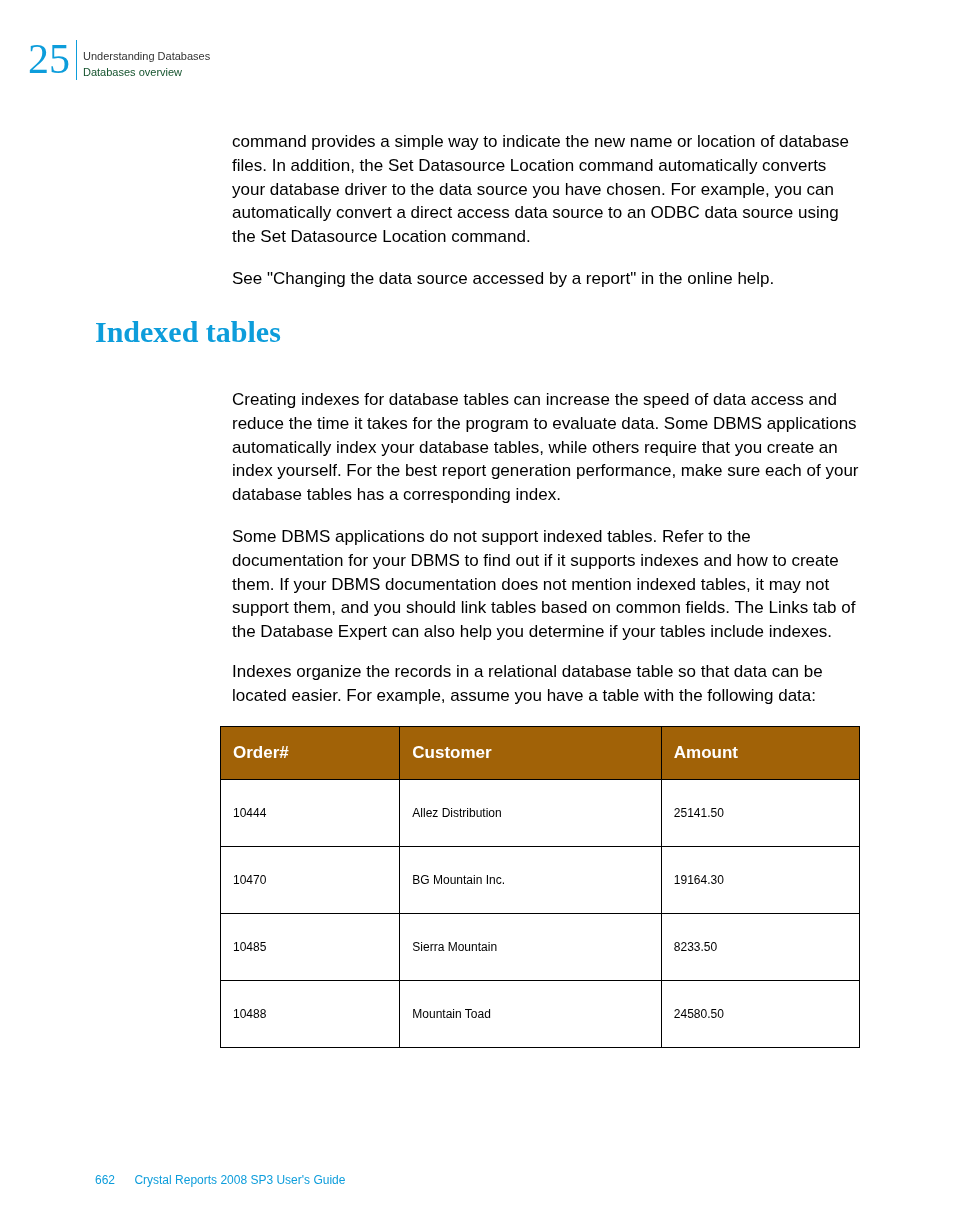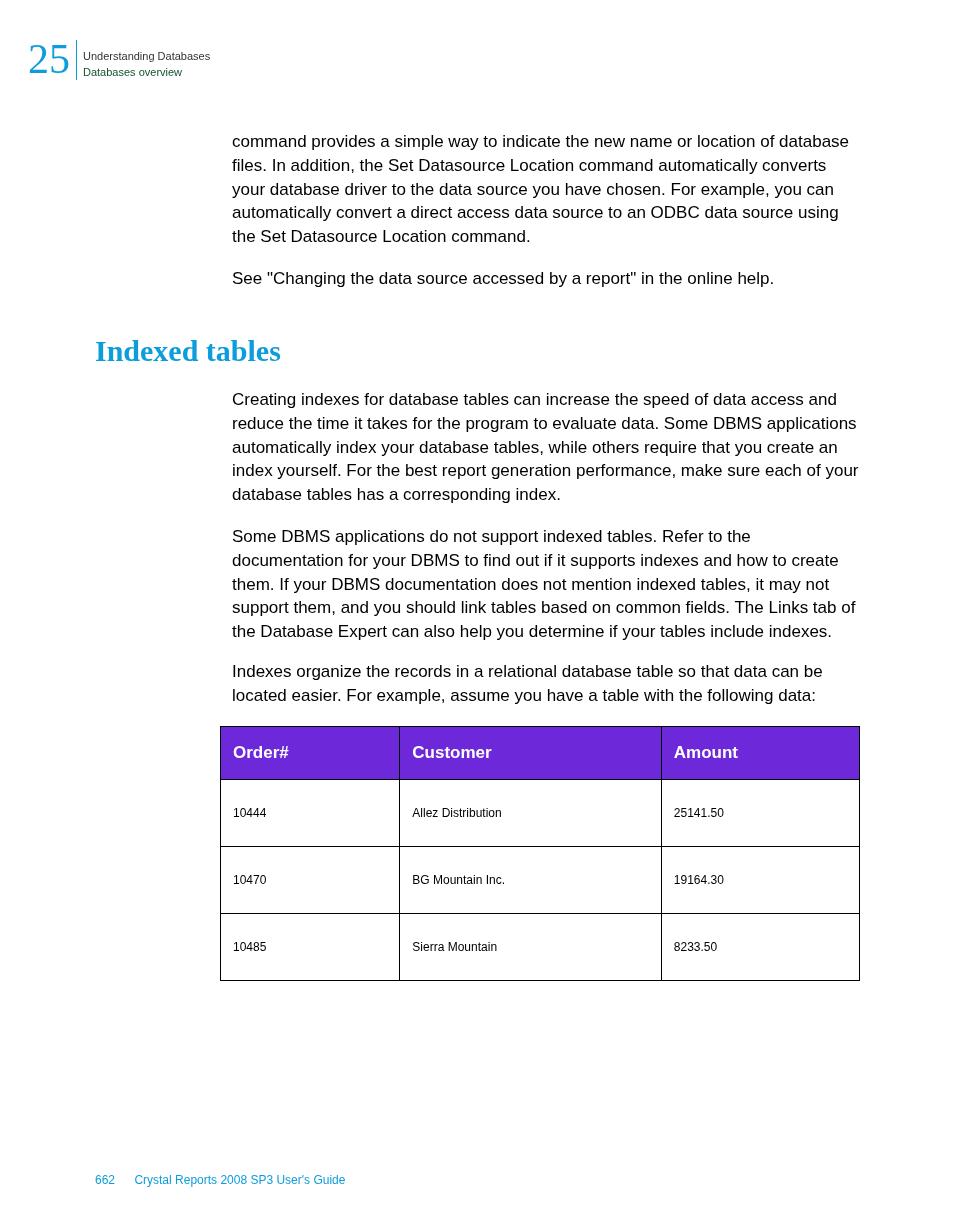--- a/index.html
+++ b/index.html
@@ -86,21 +86,21 @@
       margin-bottom: 3px;
     }
     
     .data-table {
       width: 100%;
       border-collapse: collapse;
       margin-top: 10px;
     }
     
     .data-table th {
-      background: #6d28d9;
+      background: #a16207;
       color: #ffffff;
       font-weight: bold;
       text-align: left;
       padding: 16px 12px;
       border: 1px solid #000000;
       font-size: 17px;
     }
     
     .data-table td {
       padding: 26px 12px;
@@ -130,21 +130,21 @@
     <span class="header-chapter-title">Understanding Databases</span>
     <span class="header-subtitle">Databases overview</span>
   </div>
 </div>
 
 <div class="content-area">
   <p class="body-text">command provides a simple way to indicate the new name or location of database files. In addition, the Set Datasource Location command automatically converts your database driver to the data source you have chosen. For example, you can automatically convert a direct access data source to an ODBC data source using the Set Datasource Location command.</p>
   <p class="body-text">See "Changing the data source accessed by a report" in the online help.</p>
 </div>
 
-<h2 class="section-heading" style="top: 334px;">Indexed tables</h2>
+<h2 class="section-heading" style="top: 315px;">Indexed tables</h2>
 
 <div class="content-area" style="top: 388px;">
   <p class="body-text">Creating indexes for database tables can increase the speed of data access and reduce the time it takes for the program to evaluate data. Some DBMS applications automatically index your database tables, while others require that you create an index yourself. For the best report generation performance, make sure each of your database tables has a corresponding index.</p>
 
   <p class="body-text" style="margin-bottom: 16px;">Some DBMS applications do not support indexed tables. Refer to the documentation for your DBMS to find out if it supports indexes and how to create them. If your DBMS documentation does not mention indexed tables, it may not support them, and you should link tables based on common fields. The Links tab of the Database Expert can also help you determine if your tables include indexes.</p>
 
   <p class="body-text">Indexes organize the records in a relational database table so that data can be located easier. For example, assume you have a table with the following data:</p>
 
   <table class="data-table">
     <thead>
@@ -163,20 +163,25 @@
       <tr>
         <td>10470</td>
         <td>BG Mountain Inc.</td>
         <td>19164.30</td>
       </tr>
       <tr>
         <td>10485</td>
         <td>Sierra Mountain</td>
         <td>8233.50</td>
       </tr>
+      <tr>
+        <td>10488</td>
+        <td>Mountain Toad</td>
+        <td>24580.50</td>
+      </tr>
     </tbody>
   </table>
 </div>
 
 <div class="footer">
   <span class="footer-page">662</span>
   <span>Crystal Reports 2008 SP3 User's Guide</span>
 </div>
 
 </body></html>

